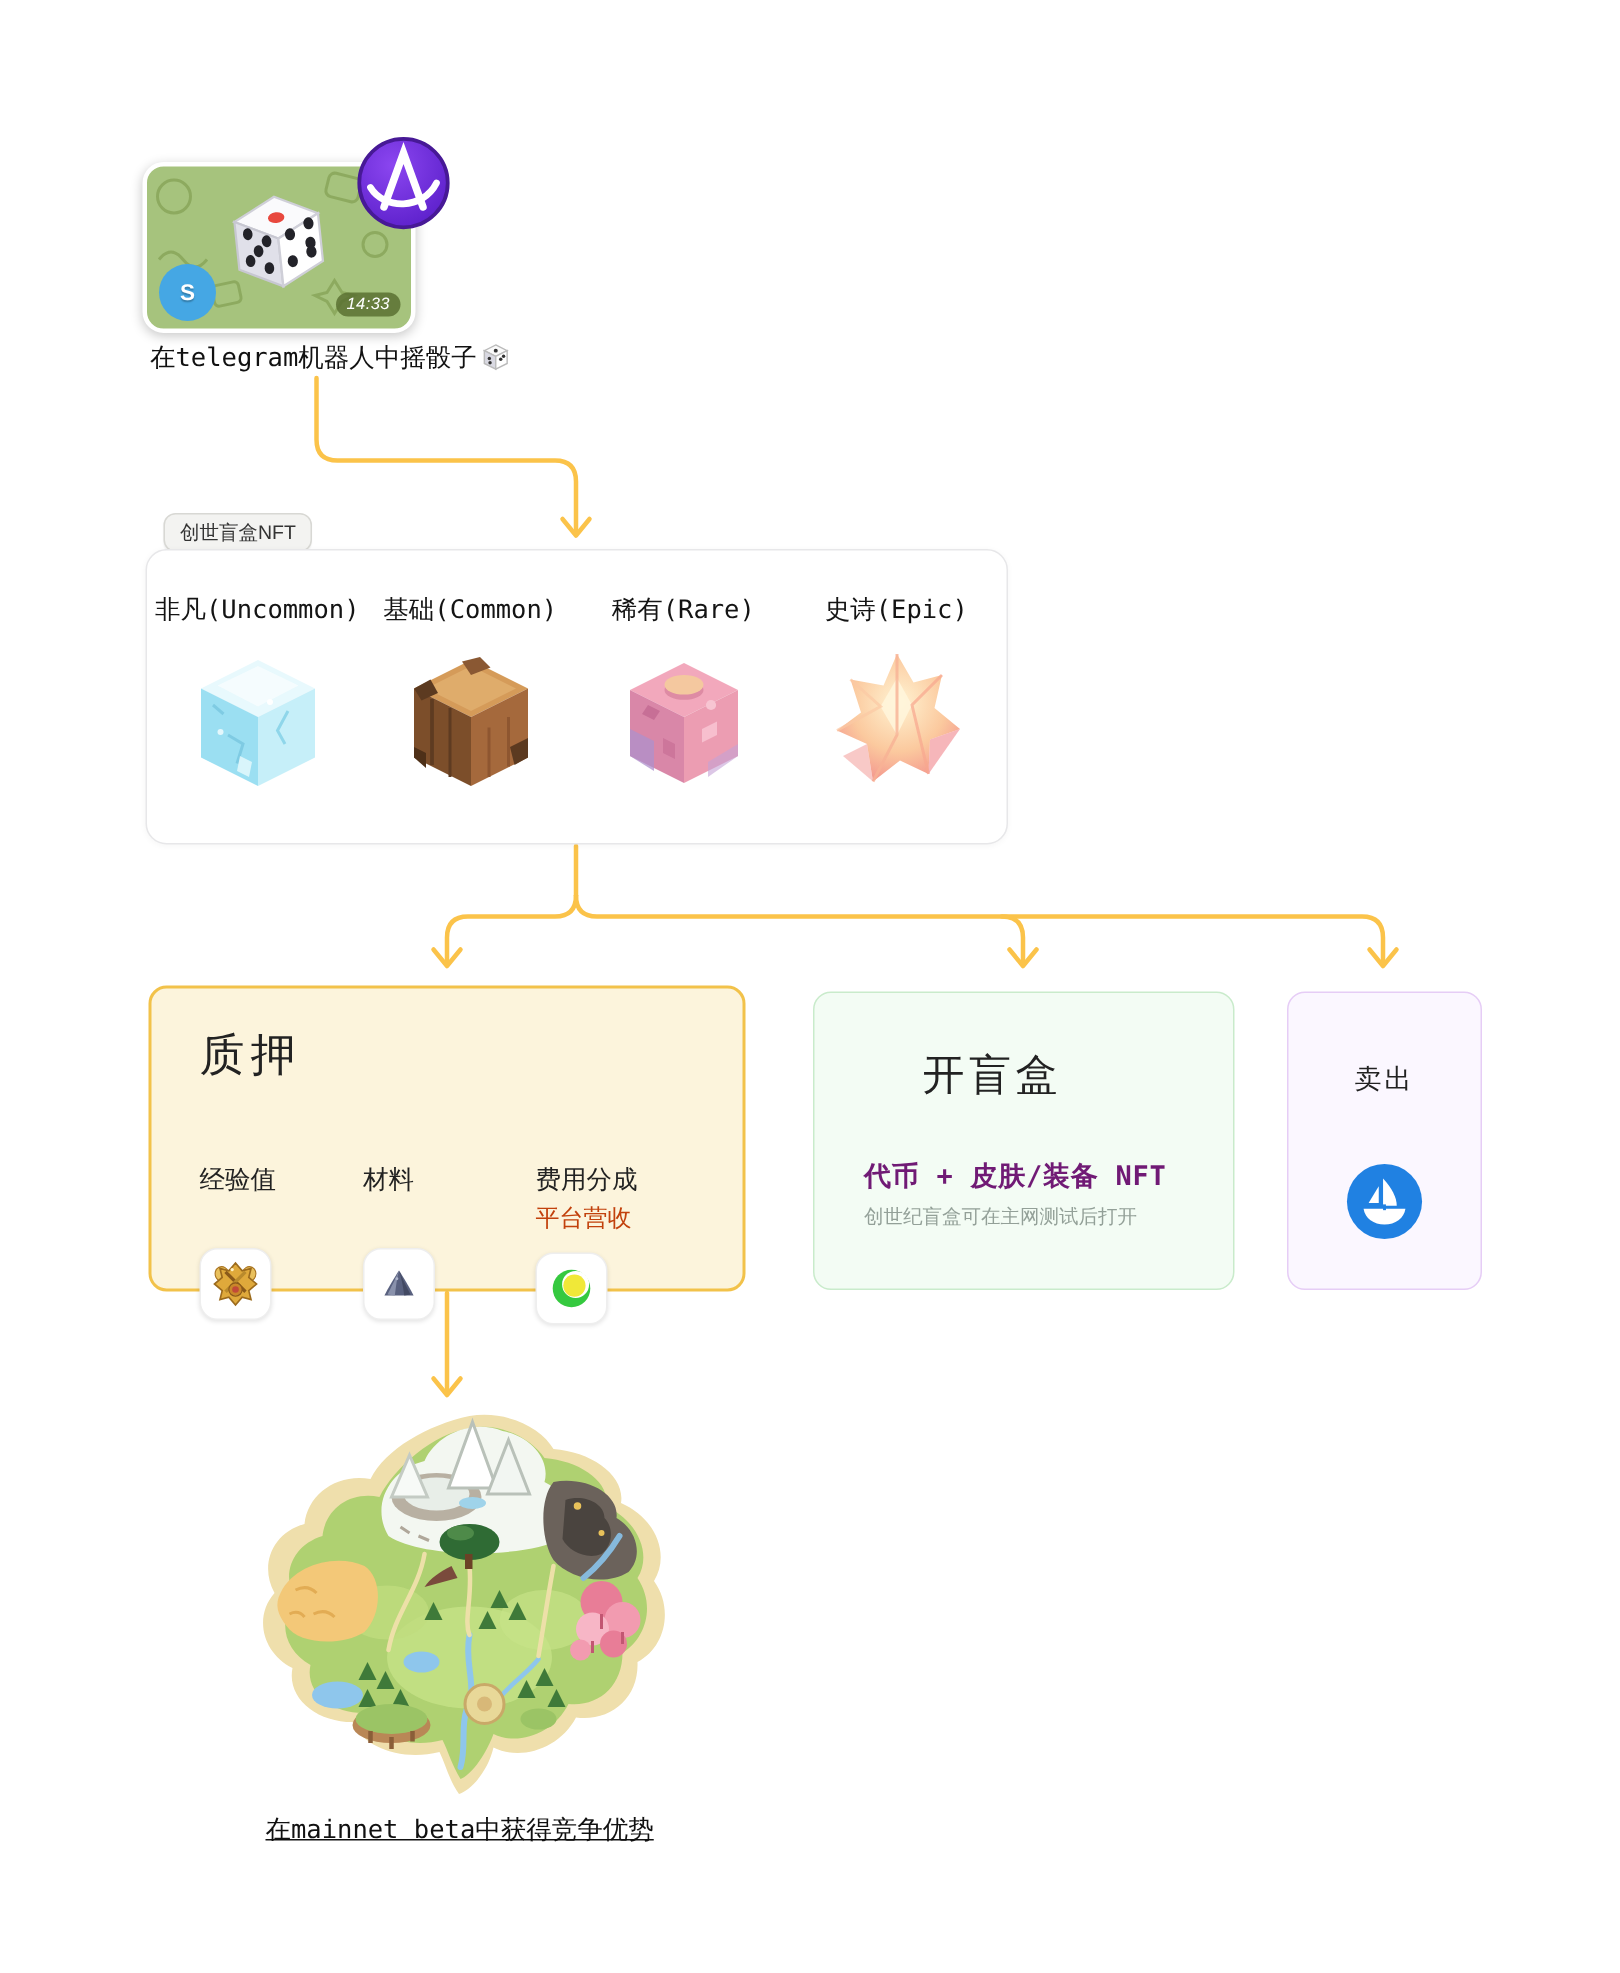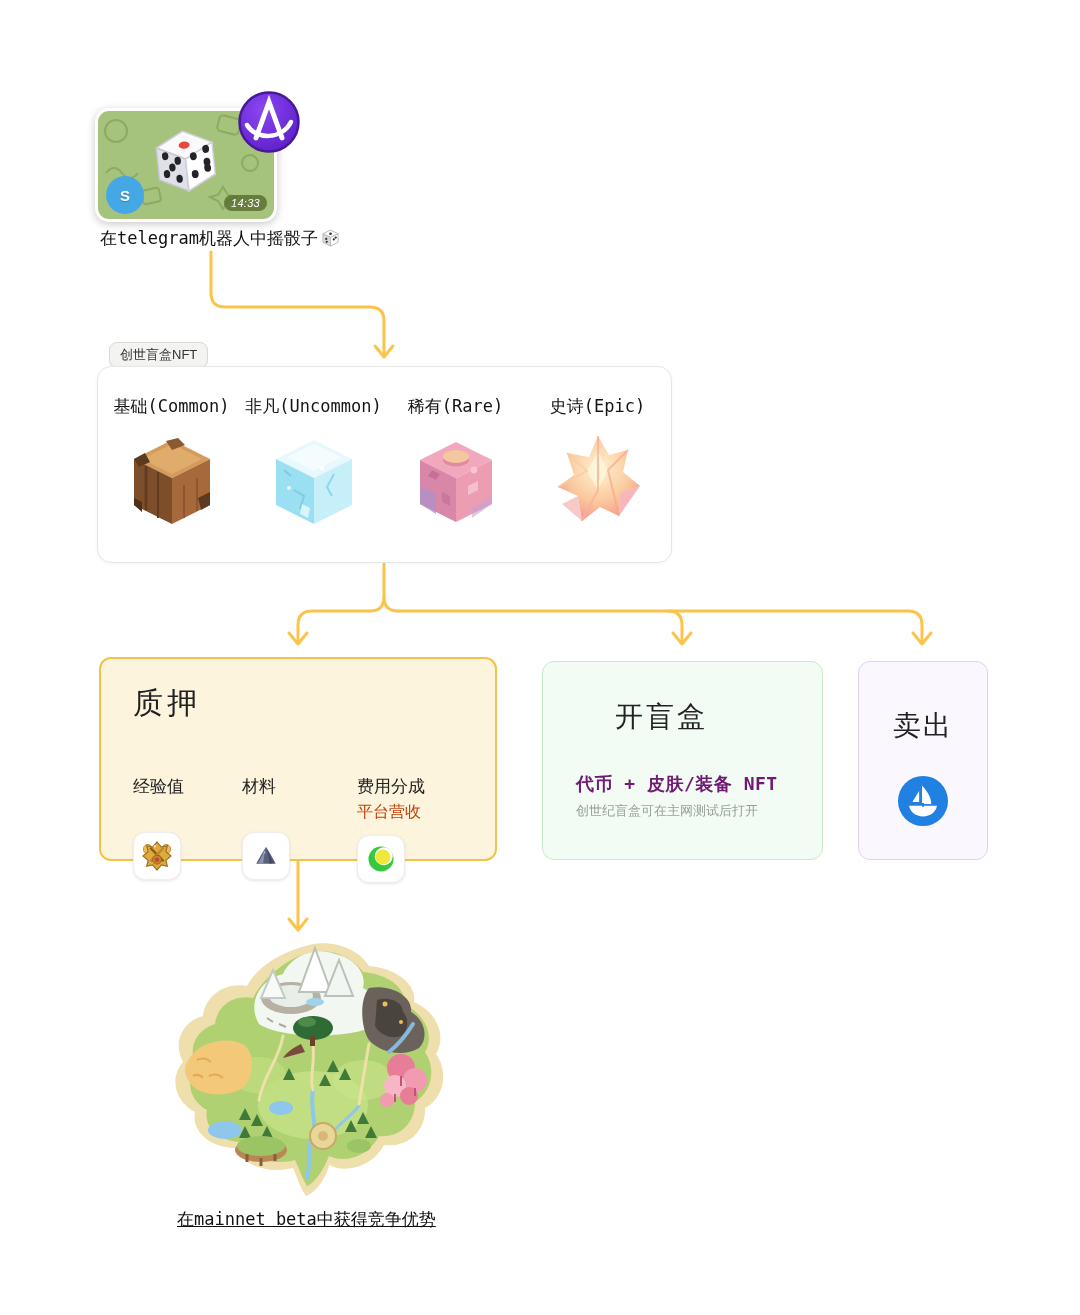--- a/index.html
+++ b/index.html
@@ -43,21 +43,21 @@
   .stake-col{position:absolute;top:88px;margin-top:28px;}
   .stake-col .clabel{font-size:17px;color:#222;}
   .stake-col .csub{font-size:16px;color:#c2410c;margin-top:4px;}
   .icon-sq{width:46px;height:46px;background:#fff;border:1px solid #eee;border-radius:12px;
     box-shadow:0 1px 3px rgba(0,0,0,.10);display:flex;align-items:center;justify-content:center;margin-top:12px;}
   .openbox{left:542px;top:661px;width:281px;height:199px;background:var(--open-bg);border:1.5px solid var(--open-border);}
   .open-title{left:33px;top:36px;position:absolute;font-size:28px;letter-spacing:3px;color:#222;font-weight:500;margin-left:39px;}
   .open-line1{left:33px;top:110px;position:absolute;font-size:18px;font-weight:600;color:#701a75;letter-spacing:.5px;}
   .open-line2{left:33px;top:140px;position:absolute;font-size:13px;font-weight:500;color:#93a098;}
   .sell{left:858px;top:661px;width:130px;height:199px;background:var(--sell-bg);border:1.5px solid var(--sell-border);}
-  .sell-title{position:absolute;left:0;width:100%;top:45px;text-align:center;font-size:28px;letter-spacing:2px;color:#222;font-weight:500;}
+  .sell-title{position:absolute;left:0;width:100%;top:45px;text-align:center;font-size:18px;letter-spacing:2px;color:#222;font-weight:500;}
   .sell-icon{position:absolute;left:50%;top:113px;transform:translateX(-50%);}
   
   .map-wrap{left:163px;top:940px;width:294px;height:256px;}
 </style>
 </head>
 <body>
 
 <div id="canvas">
 
   <svg id="flow">
@@ -138,50 +138,50 @@
       <circle cx="13.5" cy="11" r="1.2" fill="#333"></circle>
         <circle cx="15.5" cy="9" r="1.2" fill="#333"></circle>
     </svg>
   </div>
 
   <div class="abs tag-pill">创世盲盒NFT</div>
 
   <div class="abs genesis">
 
     <div class="rarity">
+      <div class="rlabel mono">非凡(Uncommon)</div>
+      <svg width="100" height="100" viewBox="0 0 100 100">
+        <polygon points="50,10 88,29 50,48 12,29" fill="#E8F9FD"></polygon>
+        <polygon points="12,29 50,48 50,94 12,75" fill="#9BDFF2"></polygon>
+        <polygon points="50,48 88,29 88,75 50,94" fill="#C6EFF9"></polygon>
+        <polygon points="50,14 77,27 50,41 23,27" fill="#F7FDFE" opacity=".85"></polygon>
+        <polyline points="30,60 40,66 36,79" stroke="#7FCBE3" stroke-width="2" fill="none"></polyline>
+        <polyline points="70,44 63,57 68,66" stroke="#8FD6EA" stroke-width="2" fill="none"></polyline>
+        <polyline points="20,40 27,46" stroke="#7FCBE3" stroke-width="2" fill="none"></polyline>
+        <circle cx="58" cy="38" r="2" fill="#fff"></circle>
+          <circle cx="25" cy="58" r="2" fill="#E4F7FC"></circle>
+        <polygon points="38,74 46,78 44,88 36,84" fill="#E9FAFD" opacity=".8"></polygon>
+      </svg>
+    </div>
+
+    <div class="rarity">
       <div class="rlabel mono">基础(Common)</div>
       <svg width="100" height="100" viewBox="0 0 100 100">
         <polygon points="50,10 88,29 50,48 12,29" fill="#D59B59"></polygon>
         <polygon points="12,29 50,48 50,94 12,75" fill="#7C4E2A"></polygon>
         <polygon points="50,48 88,29 88,75 50,94" fill="#A5693C"></polygon>
         <polygon points="50,14 80,29 50,44 20,29" fill="#E2B172" opacity=".75"></polygon>
         <polygon points="44,11 56,8 63,15 50,20" fill="#8A5833"></polygon>
         <polygon points="12,29 23,23 28,32 17,37" fill="#5C3A20"></polygon>
         <polygon points="76,68 88,62 88,75 79,80" fill="#5C3A20"></polygon>
         <polygon points="12,68 20,72 20,82 12,75" fill="#4E3018"></polygon>
         <line x1="24" y1="36" x2="24" y2="80" stroke="#5E3B21" stroke-width="2.5"></line>
         <line x1="36" y1="42" x2="36" y2="88" stroke="#5E3B21" stroke-width="2"></line>
         <line x1="62" y1="55" x2="62" y2="88" stroke="#8E5630" stroke-width="2"></line>
         <line x1="75" y1="48" x2="75" y2="81" stroke="#8E5630" stroke-width="2"></line>
-      </svg>
-    </div>
-
-    <div class="rarity">
-      <div class="rlabel mono">非凡(Uncommon)</div>
-      <svg width="100" height="100" viewBox="0 0 100 100">
-        <polygon points="50,10 88,29 50,48 12,29" fill="#E8F9FD"></polygon>
-        <polygon points="12,29 50,48 50,94 12,75" fill="#9BDFF2"></polygon>
-        <polygon points="50,48 88,29 88,75 50,94" fill="#C6EFF9"></polygon>
-        <polygon points="50,14 77,27 50,41 23,27" fill="#F7FDFE" opacity=".85"></polygon>
-        <polyline points="30,60 40,66 36,79" stroke="#7FCBE3" stroke-width="2" fill="none"></polyline>
-        <polyline points="70,44 63,57 68,66" stroke="#8FD6EA" stroke-width="2" fill="none"></polyline>
-        <polyline points="20,40 27,46" stroke="#7FCBE3" stroke-width="2" fill="none"></polyline>
-        <circle cx="58" cy="38" r="2" fill="#fff"></circle>
-          <circle cx="25" cy="58" r="2" fill="#E4F7FC"></circle>
-        <polygon points="38,74 46,78 44,88 36,84" fill="#E9FAFD" opacity=".8"></polygon>
       </svg>
     </div>
 
     <div class="rarity">
       <div class="rlabel mono">稀有(Rare)</div>
       <svg width="100" height="100" viewBox="0 0 100 100">
         <polygon points="50,12 86,30 50,48 14,30" fill="#F2A8BC"></polygon>
         <polygon points="14,30 50,48 50,92 14,74" fill="#D987A8"></polygon>
         <polygon points="50,48 86,30 86,74 50,92" fill="#EC9DB2"></polygon>
         <ellipse cx="50" cy="30" rx="13" ry="6.5" fill="#DE8BA4"></ellipse>

